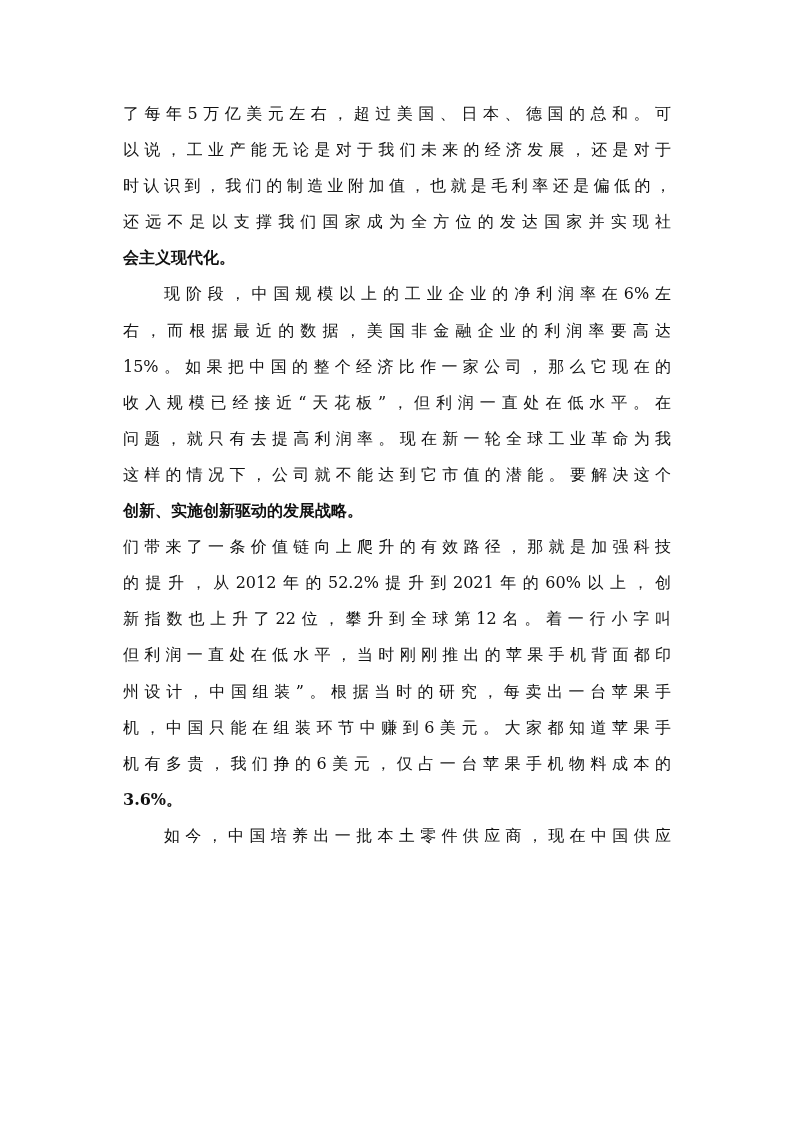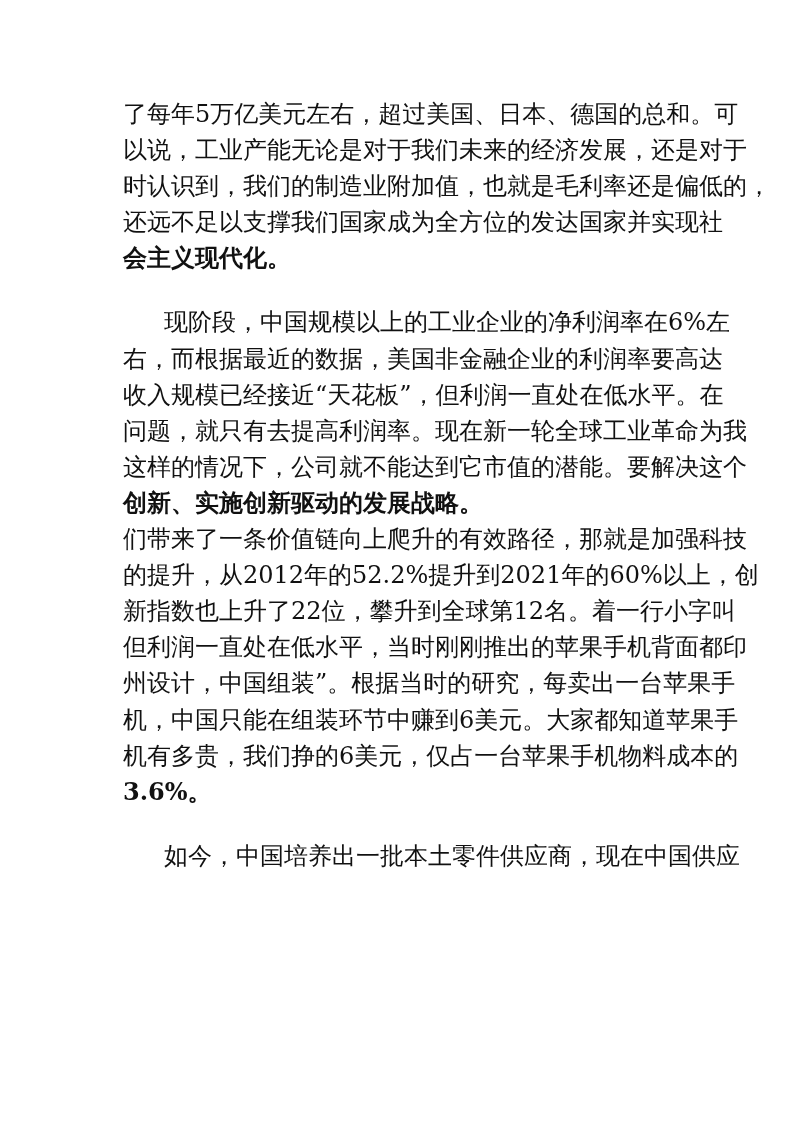--- a/index.html
+++ b/index.html
@@ -20,58 +20,58 @@
       width: 793px;
       height: 1122px;
       background: #ffffff;
     }
     .body-text {
       position: absolute;
       left: 123px;
       top: 96px;
       width: 548px;
       font-family: "DejaVu Serif", "Liberation Serif", serif;
-      font-size: 24px;
+      font-size: 16px;
       color: #111111;
     }
     .line {
       display: block;
       height: 36.1px;
       line-height: 36.1px;
       white-space: nowrap;
       text-align: justify;
       text-align-last: justify;
       letter-spacing: 0;
     }
     .line.last {
       text-align-last: left;
       font-weight: bold;
     }
     .line.indent {
       padding-left: 41px;
-      margin-top: 28px;
     }
   </style>
 </head>
 <body>
 
 <div class="page">
   <div class="body-text">
 
     <div>
       <span class="line">了每年5万亿美元左右，超过美国、日本、德国的总和。可</span>
       <span class="line">以说，工业产能无论是对于我们未来的经济发展，还是对于</span>
       <span class="line">时认识到，我们的制造业附加值，也就是毛利率还是偏低的，</span>
       <span class="line">还远不足以支撑我们国家成为全方位的发达国家并实现社</span>
       <span class="line last">会主义现代化。</span>
     </div>
 
     <div>
       <span class="line indent">现阶段，中国规模以上的工业企业的净利润率在6%左</span>
       <span class="line">右，而根据最近的数据，美国非金融企业的利润率要高达</span>
+      <span class="line">15%。如果把中国的整个经济比作一家公司，那么它现在的</span>
       <span class="line">收入规模已经接近“天花板”，但利润一直处在低水平。在</span>
       <span class="line">问题，就只有去提高利润率。现在新一轮全球工业革命为我</span>
       <span class="line">这样的情况下，公司就不能达到它市值的潜能。要解决这个</span>
       <span class="line last">创新、实施创新驱动的发展战略。</span>
       <span class="line">们带来了一条价值链向上爬升的有效路径，那就是加强科技</span>
     </div>
 
     <div>
       <span class="line">的提升，从2012年的52.2%提升到2021年的60%以上，创</span>
       <span class="line">新指数也上升了22位，攀升到全球第12名。着一行小字叫</span>

